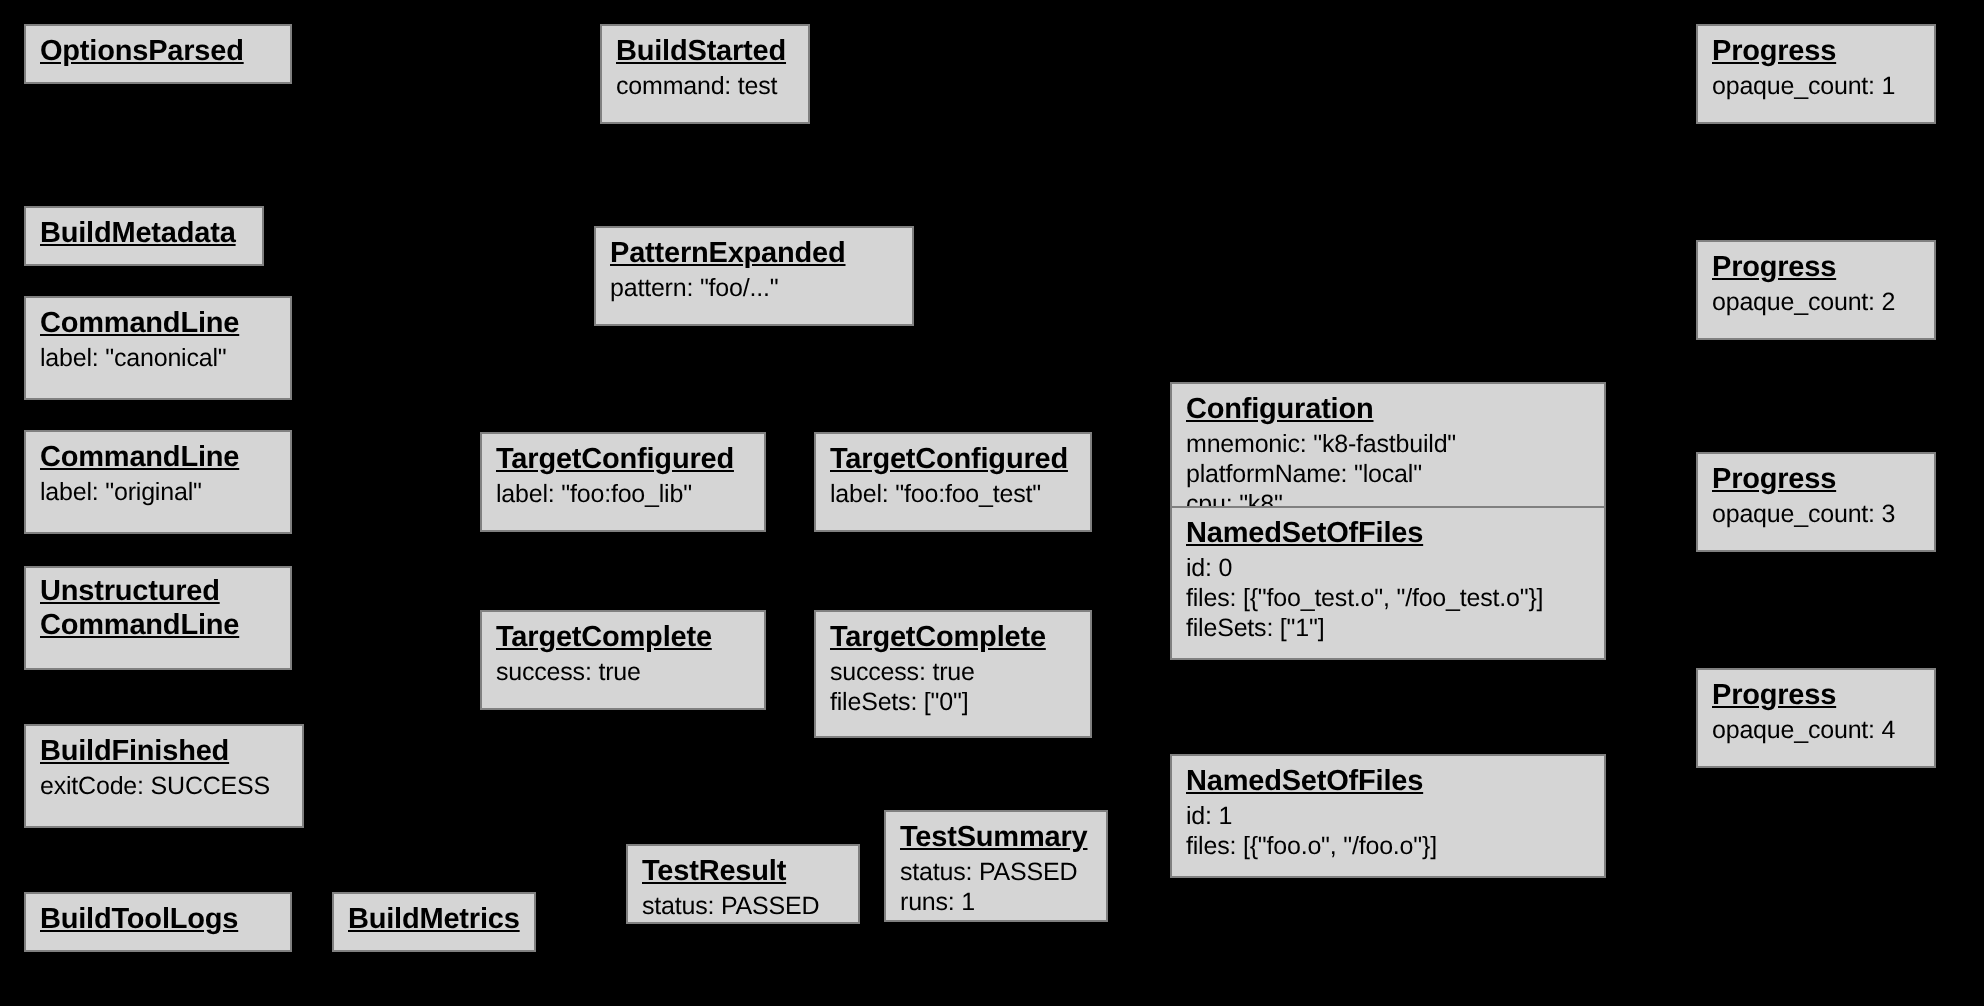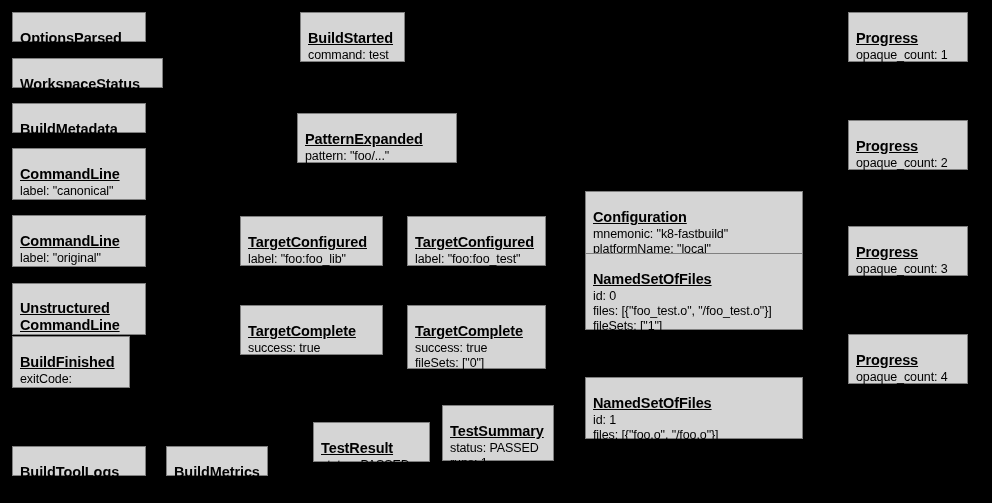--- a/index.html
+++ b/index.html
@@ -14,21 +14,21 @@
     height: 503px;
     background: #000000;
     overflow: hidden;
     font-family: "Liberation Sans", sans-serif;
   }
   .node {
     position: absolute;
     box-sizing: border-box;
     background: #d5d5d5;
     border: 1px solid #808080;
-    padding: 16px 6px 4px 7px;
+    padding: 4px 6px 4px 7px;
     color: #000000;
     line-height: 1.18;
   }
   .node-title {
     display: inline-block;
     font-size: 14.5px;
     font-weight: bold;
     text-decoration: underline;
     letter-spacing: -0.1px;
     white-space: pre-line;
@@ -41,39 +41,36 @@
     letter-spacing: -0.1px;
   }
 </style>
 </head>
 <body>
 
 <div id="canvas" style="background: rgb(0, 0, 0);">
     <div class="node title-only" style="left: 12px; top: 12px; width: 134px; height: 30px; background: rgb(213, 213, 213); border-color: rgb(128, 128, 128); color: rgb(0, 0, 0);">
       <div><span class="node-title">OptionsParsed</span></div>
     </div>
-    <div class="node title-only" style="left: 12px; top: 58px; width: 151px; height: 30px; background: rgb(213, 213, 213); border-color: rgb(128, 128, 128); color: rgb(0, 0, 0);">
-      <div><span class="node-title">WorkspaceStatus</span></div>
-    </div>
-    <div class="node title-only" style="left: 12px; top: 103px; width: 134px; height: 30px; background: rgb(213, 213, 213); border-color: rgb(128, 128, 128); color: rgb(0, 0, 0);">
+    <div class="node title-only" style="left: 12px; top: 103px; width: 120px; height: 30px; background: rgb(213, 213, 213); border-color: rgb(128, 128, 128); color: rgb(0, 0, 0);">
       <div><span class="node-title">BuildMetadata</span></div>
     </div>
     <div class="node" style="left: 12px; top: 148px; width: 134px; height: 52px; background: rgb(213, 213, 213); border-color: rgb(128, 128, 128); color: rgb(0, 0, 0);">
       <div><span class="node-title">CommandLine</span></div>
       <div class="node-fields">label: "canonical"</div>
     </div>
     <div class="node" style="left: 12px; top: 215px; width: 134px; height: 52px; background: rgb(213, 213, 213); border-color: rgb(128, 128, 128); color: rgb(0, 0, 0);">
       <div><span class="node-title">CommandLine</span></div>
       <div class="node-fields">label: "original"</div>
     </div>
     <div class="node title-only" style="left: 12px; top: 283px; width: 134px; height: 52px; background: rgb(213, 213, 213); border-color: rgb(128, 128, 128); color: rgb(0, 0, 0);">
       <div><span class="node-title">Unstructured
 CommandLine</span></div>
     </div>
-    <div class="node" style="left: 12px; top: 336px; width: 118px; height: 52px; background: rgb(213, 213, 213); border-color: rgb(128, 128, 128); color: rgb(0, 0, 0);">
+    <div class="node" style="left: 12px; top: 362px; width: 140px; height: 52px; background: rgb(213, 213, 213); border-color: rgb(128, 128, 128); color: rgb(0, 0, 0);">
       <div><span class="node-title">BuildFinished</span></div>
       <div class="node-fields">exitCode: SUCCESS</div>
     </div>
     <div class="node title-only" style="left: 12px; top: 446px; width: 134px; height: 30px; background: rgb(213, 213, 213); border-color: rgb(128, 128, 128); color: rgb(0, 0, 0);">
       <div><span class="node-title">BuildToolLogs</span></div>
     </div>
     <div class="node title-only" style="left: 166px; top: 446px; width: 102px; height: 30px; background: rgb(213, 213, 213); border-color: rgb(128, 128, 128); color: rgb(0, 0, 0);">
       <div><span class="node-title">BuildMetrics</span></div>
     </div>
     <div class="node" style="left: 300px; top: 12px; width: 105px; height: 50px; background: rgb(213, 213, 213); border-color: rgb(128, 128, 128); color: rgb(0, 0, 0);">

